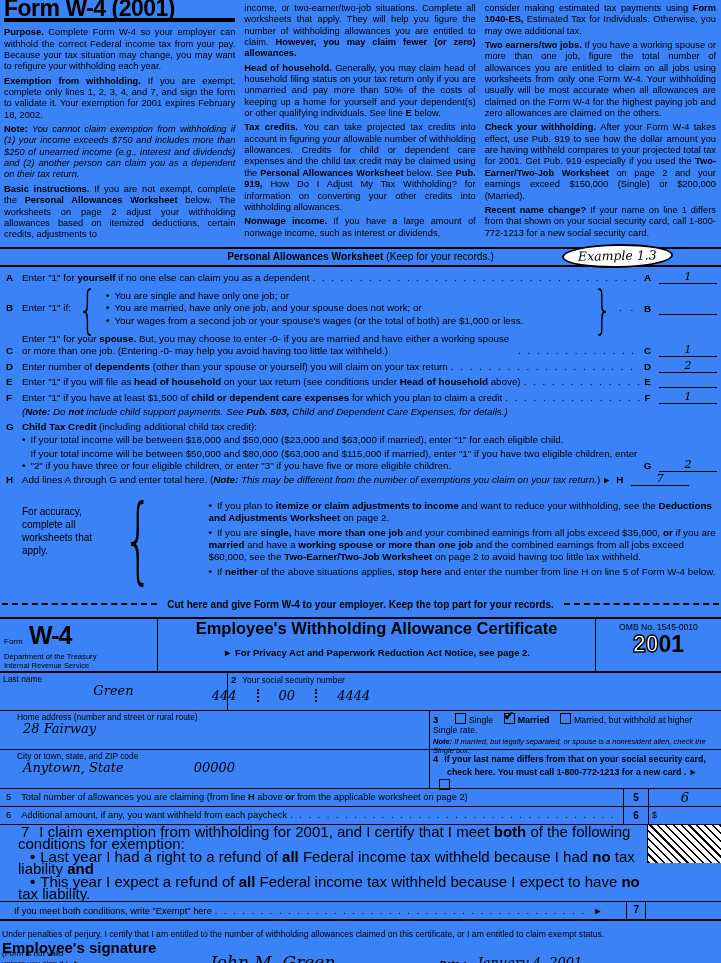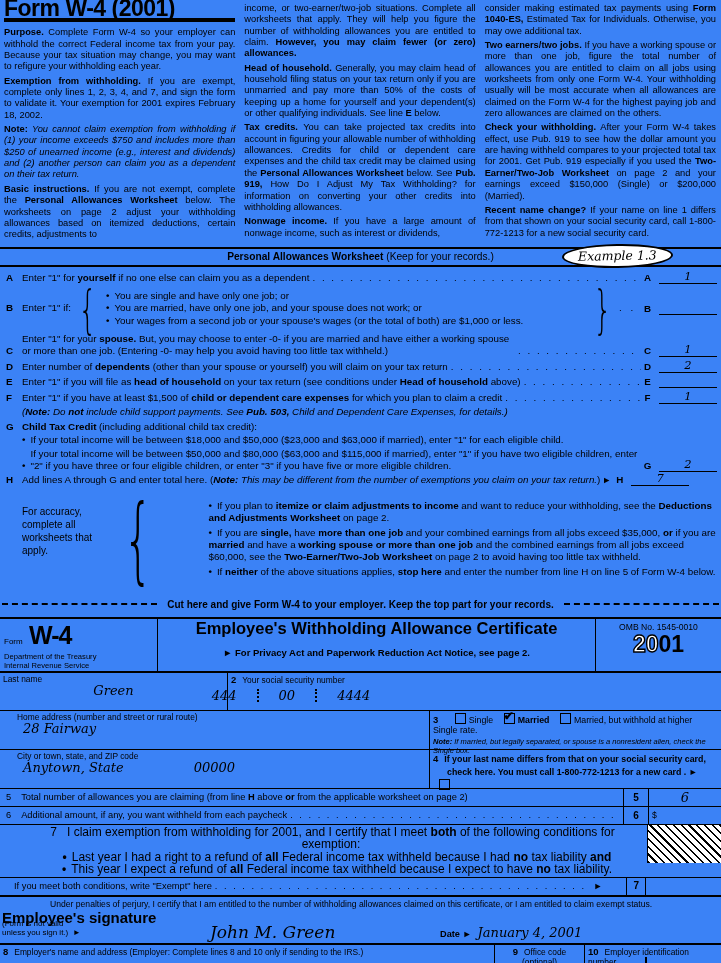--- a/index.html
+++ b/index.html
@@ -96,31 +96,31 @@
   .l4 .cbx{margin-left:6px;}
   .zip{display:inline-block;margin-left:70px;}
 
   .lrow{height:18px;display:flex;align-items:center;}
   .lrow .ltext{flex:1;padding:0 2px 0 3px;display:flex;align-items:center;font-size:9.3px;}
   .numbox{width:26px;align-self:stretch;border-left:1.6px solid #000;border-right:1.6px solid #000;
           font-weight:bold;font-size:10px;text-align:center;line-height:17px;box-sizing:border-box;}
   .valbox{width:72px;align-self:stretch;display:flex;align-items:center;box-sizing:border-box;}
   .valbox .v{flex:1;text-align:center;font-size:13px;}
   .l7wrap{position:relative;border-bottom:2px solid #000;}
-  .l7text{width:644px;padding:1px 0 1px 18px;font-size:12px;line-height:12.4px;box-sizing:border-box;text-align:center;}
+  .l7text{width:644px;padding:1px 0 1px 18px;font-size:15px;line-height:12.4px;box-sizing:border-box;}
   .l7text .ln{display:block;}
   .l7text .bul::before{content:"\2022";font-weight:bold;margin:0 5px 0 12px;}
   .hatch{position:absolute;right:0;top:0;width:73px;height:38px;border-left:1.6px solid #000;
          background:repeating-linear-gradient(45deg,#000 0 1.6px,#fff 1.6px 5.5px);}
   .exempt{display:flex;align-items:center;height:17px;border-top:1.4px solid #000;font-size:9.3px;gap:22px;}
   .exempt .etext{flex:1;display:flex;align-items:center;padding-left:14px;}
   .exempt .numbox{line-height:16px;}
   .exempt .evalue{width:72px;}
 
-  .perjury{font-size:8.6px;padding:2px 2px 0 2px;line-height:10px;margin-left:48px;}
+  .perjury{font-size:8.6px;padding:8px 2px 0 2px;line-height:10px;}
   .sig{position:relative;height:34px;border-bottom:2px solid #000;}
   .sig-label{position:absolute;left:2px;top:0;font-size:15px;font-weight:bold;}
   .sig-note{position:absolute;left:2px;top:10px;font-size:8px;line-height:9.5px;}
   .sig-name{position:absolute;left:210px;bottom:1px;font-size:17px;}
   .sig-date{position:absolute;left:440px;bottom:3px;font-size:9.2px;font-weight:bold;}
   .sig-dateval{font-weight:normal;font-size:13px;margin-left:6px;font-family:"DejaVu Serif",serif;font-style:italic;}
   .remp{height:30px;border-bottom:0;}
   .cell-emp{flex:1;border-right:1.4px solid #000;}
   .cell-office{width:90px;border-right:1.4px solid #000;text-align:center;}
   .cell-ein{width:136px;position:relative;}

